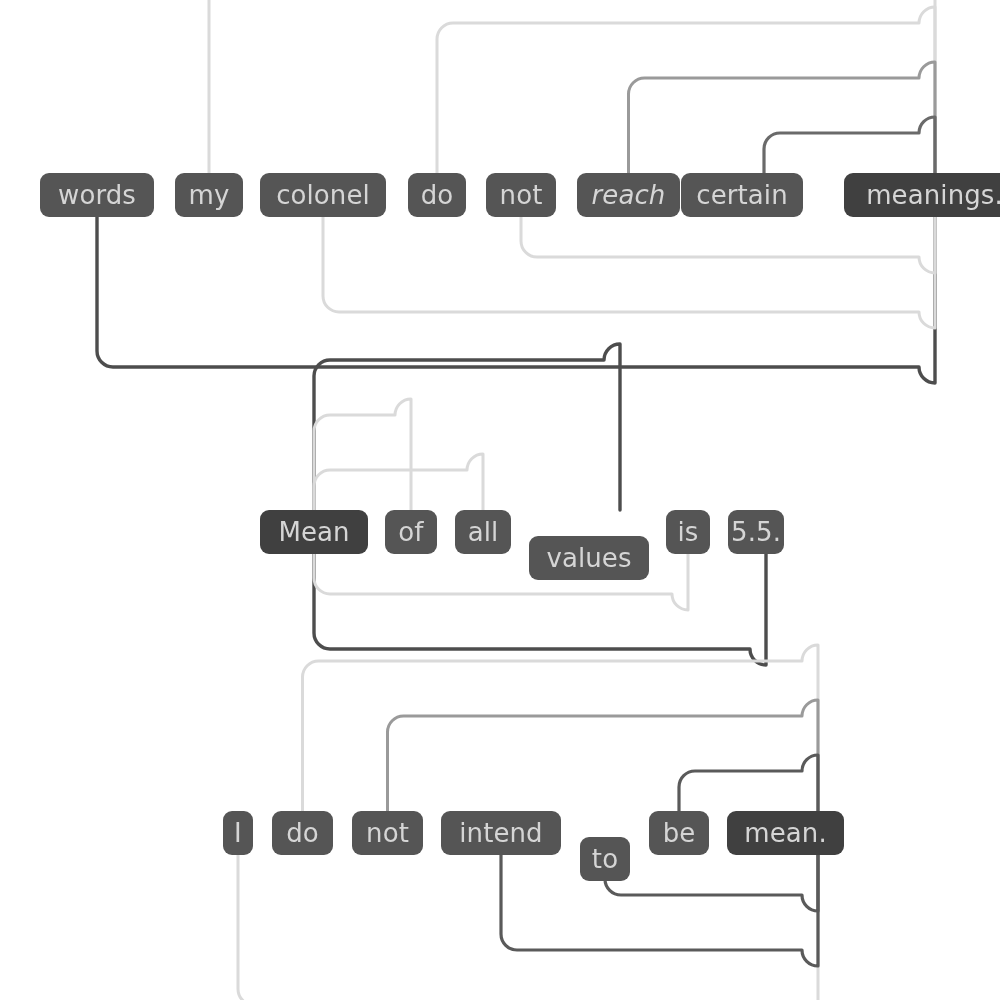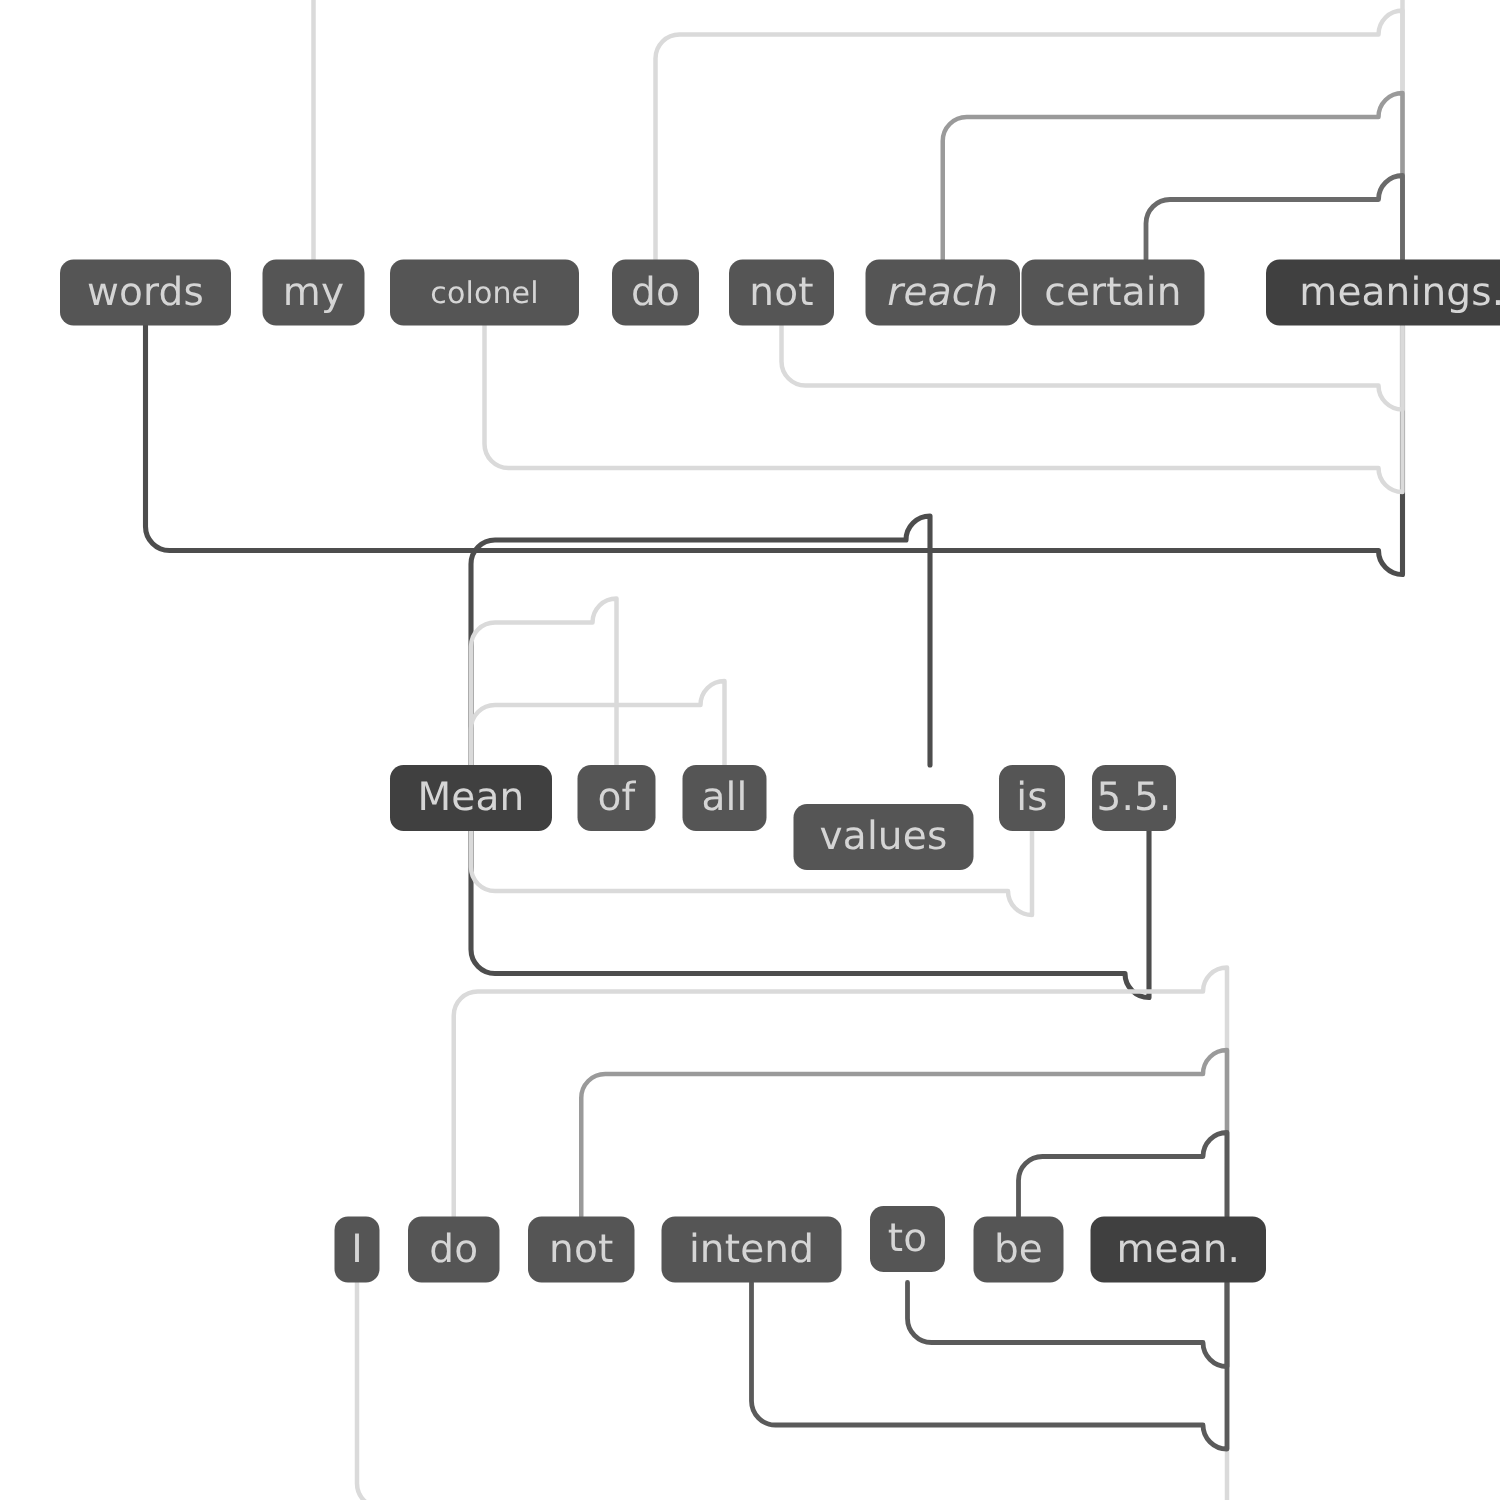--- a/index.html
+++ b/index.html
@@ -44,33 +44,33 @@
       <path d="M 270.5 811 L 270.5 677 A 16 16 0 0 1 286.5 661 L 770 661 A 16 16 0 0 1 786 645 L 786 811" fill="none" stroke="#dadada" stroke-width="3" stroke-linecap="round" stroke-linejoin="round"></path>
       <path d="M 206 855 L 206 989 A 16 16 0 0 0 222 1005 L 770 1005 A 16 16 0 0 0 786 1021 L 786 855" fill="none" stroke="#dadada" stroke-width="3" stroke-linecap="round" stroke-linejoin="round"></path>
       <path d="M 355.5 811 L 355.5 732 A 16 16 0 0 1 371.5 716 L 770 716 A 16 16 0 0 1 786 700 L 786 811" fill="none" stroke="#9a9a9a" stroke-width="3" stroke-linecap="round" stroke-linejoin="round"></path>
       <path d="M 469 855 L 469 934 A 16 16 0 0 0 485 950 L 770 950 A 16 16 0 0 0 786 966 L 786 855" fill="none" stroke="#5a5a5a" stroke-width="3.2" stroke-linecap="round" stroke-linejoin="round"></path>
       <path d="M 647 811 L 647 787 A 16 16 0 0 1 663 771 L 770 771 A 16 16 0 0 1 786 755 L 786 811" fill="none" stroke="#5a5a5a" stroke-width="3.2" stroke-linecap="round" stroke-linejoin="round"></path>
       <path d="M 573 855 L 573 879 A 16 16 0 0 0 589 895 L 770 895 A 16 16 0 0 0 786 911 L 786 855" fill="none" stroke="#5a5a5a" stroke-width="3.2" stroke-linecap="round" stroke-linejoin="round"></path>
     </svg>
   <div class="row-wrap" id="token-layer">
       <div class="tok dark" style="left: 8px; top: 173px; width: 114px; height: 44px; font-size: 26px;">words</div>
       <div class="tok dark" style="left: 143px; top: 173px; width: 68px; height: 44px; font-size: 26px;">my</div>
-      <div class="tok dark" style="left: 228px; top: 173px; width: 126px; height: 44px; font-size: 20px;">colonel</div>
+      <div class="tok dark" style="left: 228px; top: 173px; width: 126px; height: 44px; font-size: 26px;">colonel</div>
       <div class="tok dark" style="left: 376px; top: 173px; width: 58px; height: 44px; font-size: 26px;">do</div>
       <div class="tok dark" style="left: 454px; top: 173px; width: 70px; height: 44px; font-size: 26px;">not</div>
       <div class="tok dark" style="left: 545px; top: 173px; width: 103px; height: 44px; font-size: 26px; font-style: italic;">reach</div>
       <div class="tok dark" style="left: 649px; top: 173px; width: 122px; height: 44px; font-size: 26px;">certain</div>
       <div class="tok hl" style="left: 812px; top: 173px; width: 181px; height: 44px; font-size: 26px;">meanings.</div>
       <div class="tok hl" style="left: 228px; top: 510px; width: 108px; height: 44px; font-size: 26px;">Mean</div>
       <div class="tok dark" style="left: 353px; top: 510px; width: 52px; height: 44px; font-size: 26px; text-align: center;">of</div>
       <div class="tok dark" style="left: 423px; top: 510px; width: 56px; height: 44px; font-size: 26px;">all</div>
       <div class="tok dark" style="left: 497px; top: 536px; width: 120px; height: 44px; font-size: 26px;">values</div>
       <div class="tok dark" style="left: 634px; top: 510px; width: 44px; height: 44px; font-size: 26px;">is</div>
       <div class="tok dark" style="left: 696px; top: 510px; width: 56px; height: 44px; font-size: 26px;">5.5.</div>
       <div class="tok dark" style="left: 191px; top: 811px; width: 30px; height: 44px; font-size: 26px;">I</div>
       <div class="tok dark" style="left: 240px; top: 811px; width: 61px; height: 44px; font-size: 26px;">do</div>
       <div class="tok dark" style="left: 320px; top: 811px; width: 71px; height: 44px; font-size: 26px;">not</div>
       <div class="tok dark" style="left: 409px; top: 811px; width: 120px; height: 44px; font-size: 26px;">intend</div>
-      <div class="tok dark" style="left: 548px; top: 804px; width: 50px; height: 44px; font-size: 26px;">to</div>
+      <div class="tok dark" style="left: 548px; top: 837px; width: 50px; height: 44px; font-size: 26px;">to</div>
       <div class="tok dark" style="left: 617px; top: 811px; width: 60px; height: 44px; font-size: 26px;">be</div>
       <div class="tok hl" style="left: 695px; top: 811px; width: 117px; height: 44px; font-size: 26px;">mean.</div>
     </div>
 </div>
 
 </body></html>

